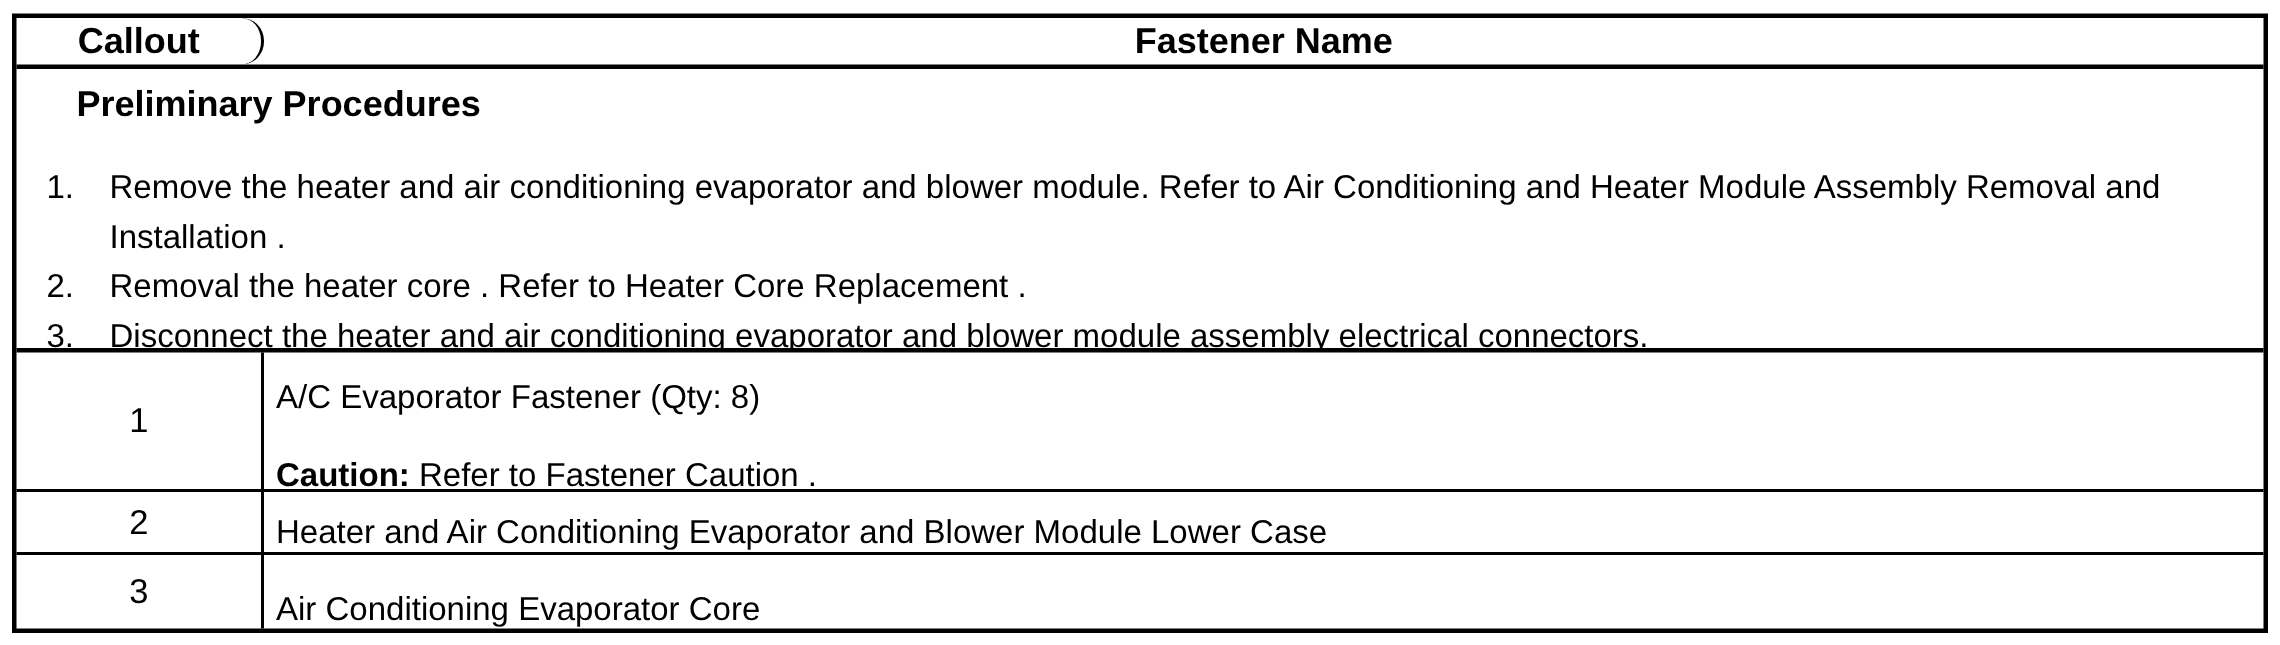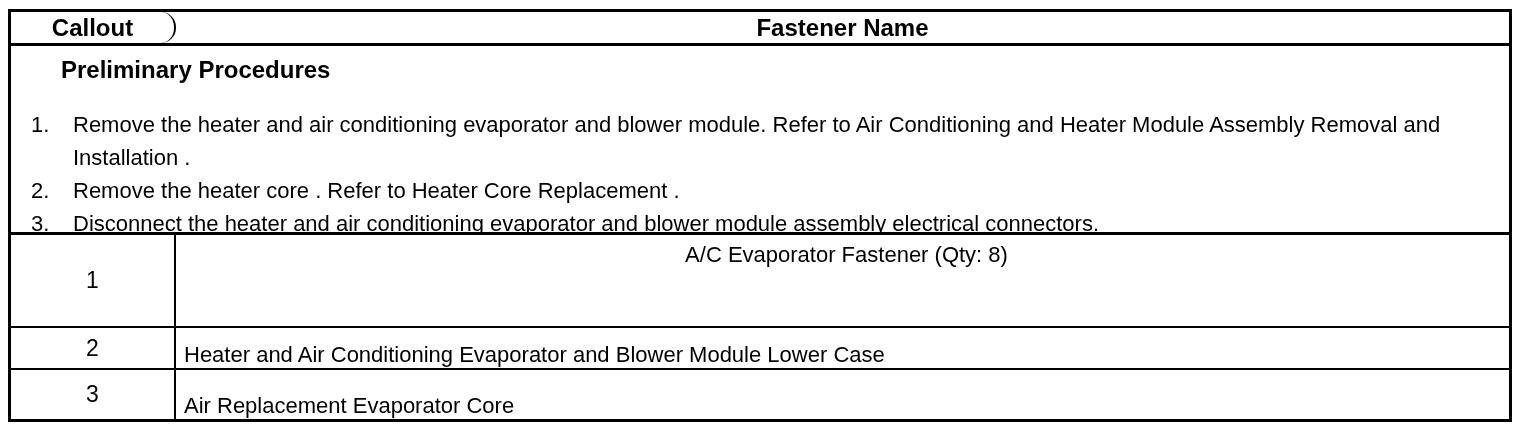--- a/index.html
+++ b/index.html
@@ -31,21 +31,21 @@
 
   
   .prelim-section {
     height: 189px;
     border-bottom: 3px solid #000;
     padding-top: 10px;
     overflow: hidden;
   }
   .prelim-title {
     font-weight: bold; font-size: 24px;
-    margin-left: 50px;
+    margin-left: 40px;
   }
   .prelim-list { margin-top: 24px; }
   .prelim-step {
     display: flex;
     padding-left: 20px;
     font-size: 22px;
     line-height: 33px;
   }
   .step-num { width: 26px; flex: none; text-align: left; }
   .step-text { flex: 1; margin-left: 16px; padding-right: 16px; }
@@ -61,22 +61,21 @@
     font-size: 23px;
   }
   .name-cell {
     flex: 1;
     display: flex; flex-direction: column; justify-content: flex-end;
     padding-left: 8px;
     font-size: 22px;
   }
   .name-cell-top {
     justify-content: flex-start;
-    padding-top: 7px;
-    align-items: center;
+    padding-top: 17px;
   }
   .caution-line { margin-top: 26px; }
   .bold { font-weight: bold; }
 </style>
 </head>
 <body>
 
 <div class="doc-table">
 
   <div class="t-row header-row">
@@ -90,49 +89,53 @@
 
   <div class="prelim-section">
     <div class="prelim-title">Preliminary Procedures</div>
     <div class="prelim-list">
       <div class="prelim-step">
         <span class="step-num">1.</span>
         <span class="step-text">Remove the heater and air conditioning evaporator and blower module. Refer to Air Conditioning and Heater Module Assembly Removal and Installation .</span>
       </div>
       <div class="prelim-step">
         <span class="step-num">2.</span>
-        <span class="step-text">Remove the heater core . Refer to Heater Core Replacement .</span>
+        <span class="step-text">Removal the heater core . Refer to Heater Core Replacement .</span>
       </div>
       <div class="prelim-step">
         <span class="step-num">3.</span>
         <span class="step-text">Disconnect the heater and air conditioning evaporator and blower module assembly electrical connectors.</span>
       </div>
     </div>
   </div>
 
   <div class="t-row callout-row-1">
     <div class="callout-cell">
       <span>1</span>
     </div>
     <div class="name-cell name-cell-top">
       <div>A/C Evaporator Fastener (Qty: 8)</div>
+      <div class="caution-line">
+        <span class="bold">Caution:</span>
+        <span>Refer to Fastener Caution .</span>
+      </div>
     </div>
   </div>
 
   <div class="t-row callout-row-2">
     <div class="callout-cell">
       <span>2</span>
     </div>
     <div class="name-cell">
       <div>Heater and Air Conditioning Evaporator and Blower Module Lower Case</div>
     </div>
   </div>
 
   <div class="t-row callout-row-3">
     <div class="callout-cell">
       <span>3</span>
     </div>
     <div class="name-cell">
-      <div>Air Replacement Evaporator Core</div>
+      <div>Air Conditioning Evaporator Core</div>
     </div>
   </div>
 
 </div>
 
 </body></html>

